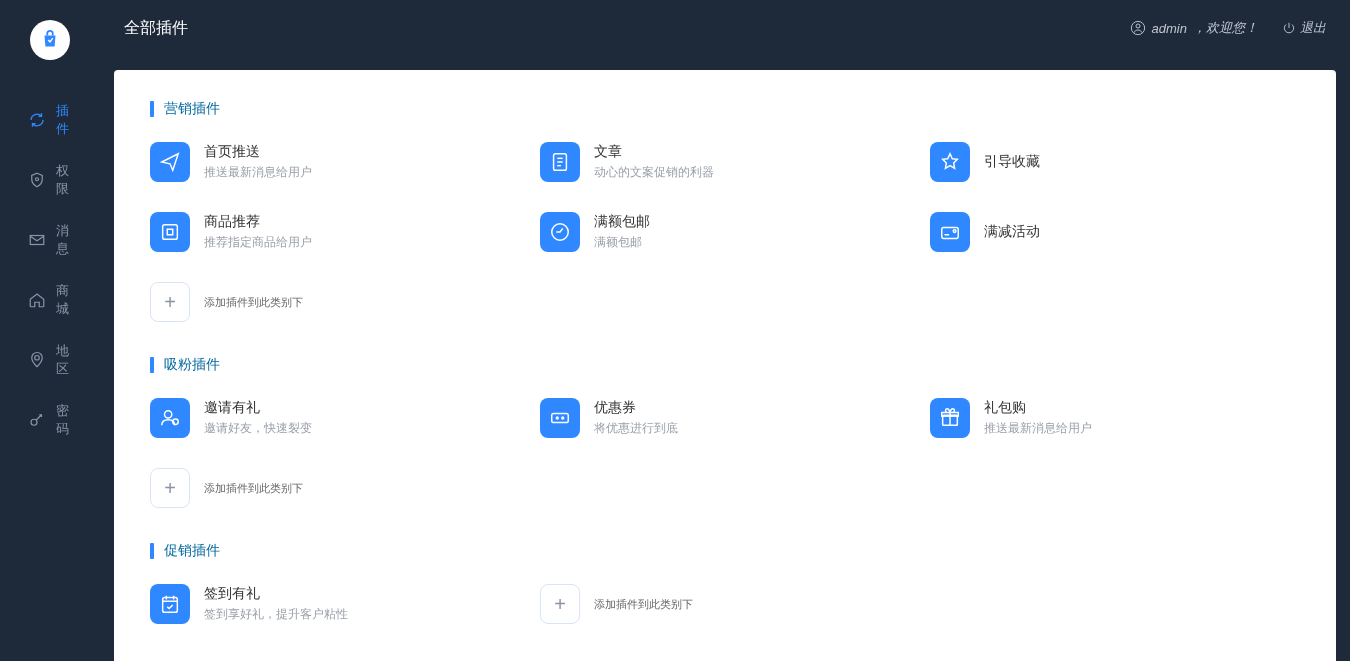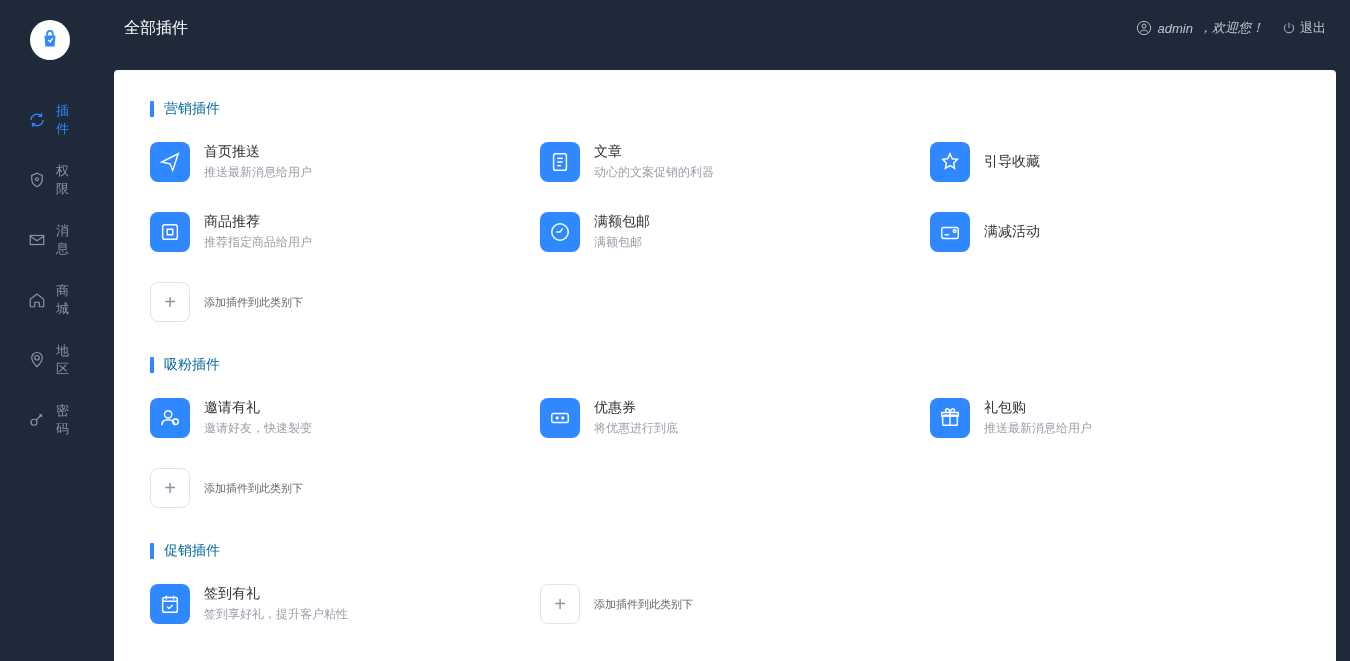--- a/index.html
+++ b/index.html
@@ -40,26 +40,27 @@
 }
 .nav-item.active { color: #2f88ff; }
 .nav-item svg { width: 18px; height: 18px; flex-shrink: 0; }
 .main { flex: 1; display: flex; flex-direction: column; }
 .topbar {
   height: 56px;
   background: #1e2a3a;
   color: #fff;
   display: flex; align-items: center;
   padding: 0 24px;
+  gap: 6px;
 }
 .topbar-title { font-size: 16px; font-weight: 500; }
 .topbar-spacer { flex: 1; }
 .topbar-user { display: flex; align-items: center; gap: 6px; font-size: 13px; color: #c0c6d0; font-style: italic; }
 .topbar-user svg { width: 16px; height: 16px; }
-.topbar-logout { display: flex; align-items: center; gap: 4px; font-size: 13px; color: #c0c6d0; margin-left: 18px; cursor: pointer; }
+.topbar-logout { display: flex; align-items: center; gap: 4px; font-size: 13px; color: #c0c6d0; margin-left: 18px; cursor: pointer; font-style: italic; }
 .topbar-logout svg { width: 14px; height: 14px; }
 .content-wrap { flex: 1; padding: 14px; overflow: auto; }
 .panel {
   background: #fff;
   border-radius: 4px;
   padding: 30px 36px 40px 36px;
   min-height: 100%;
 }
 .section { margin-bottom: 34px; }
 .section-title {

